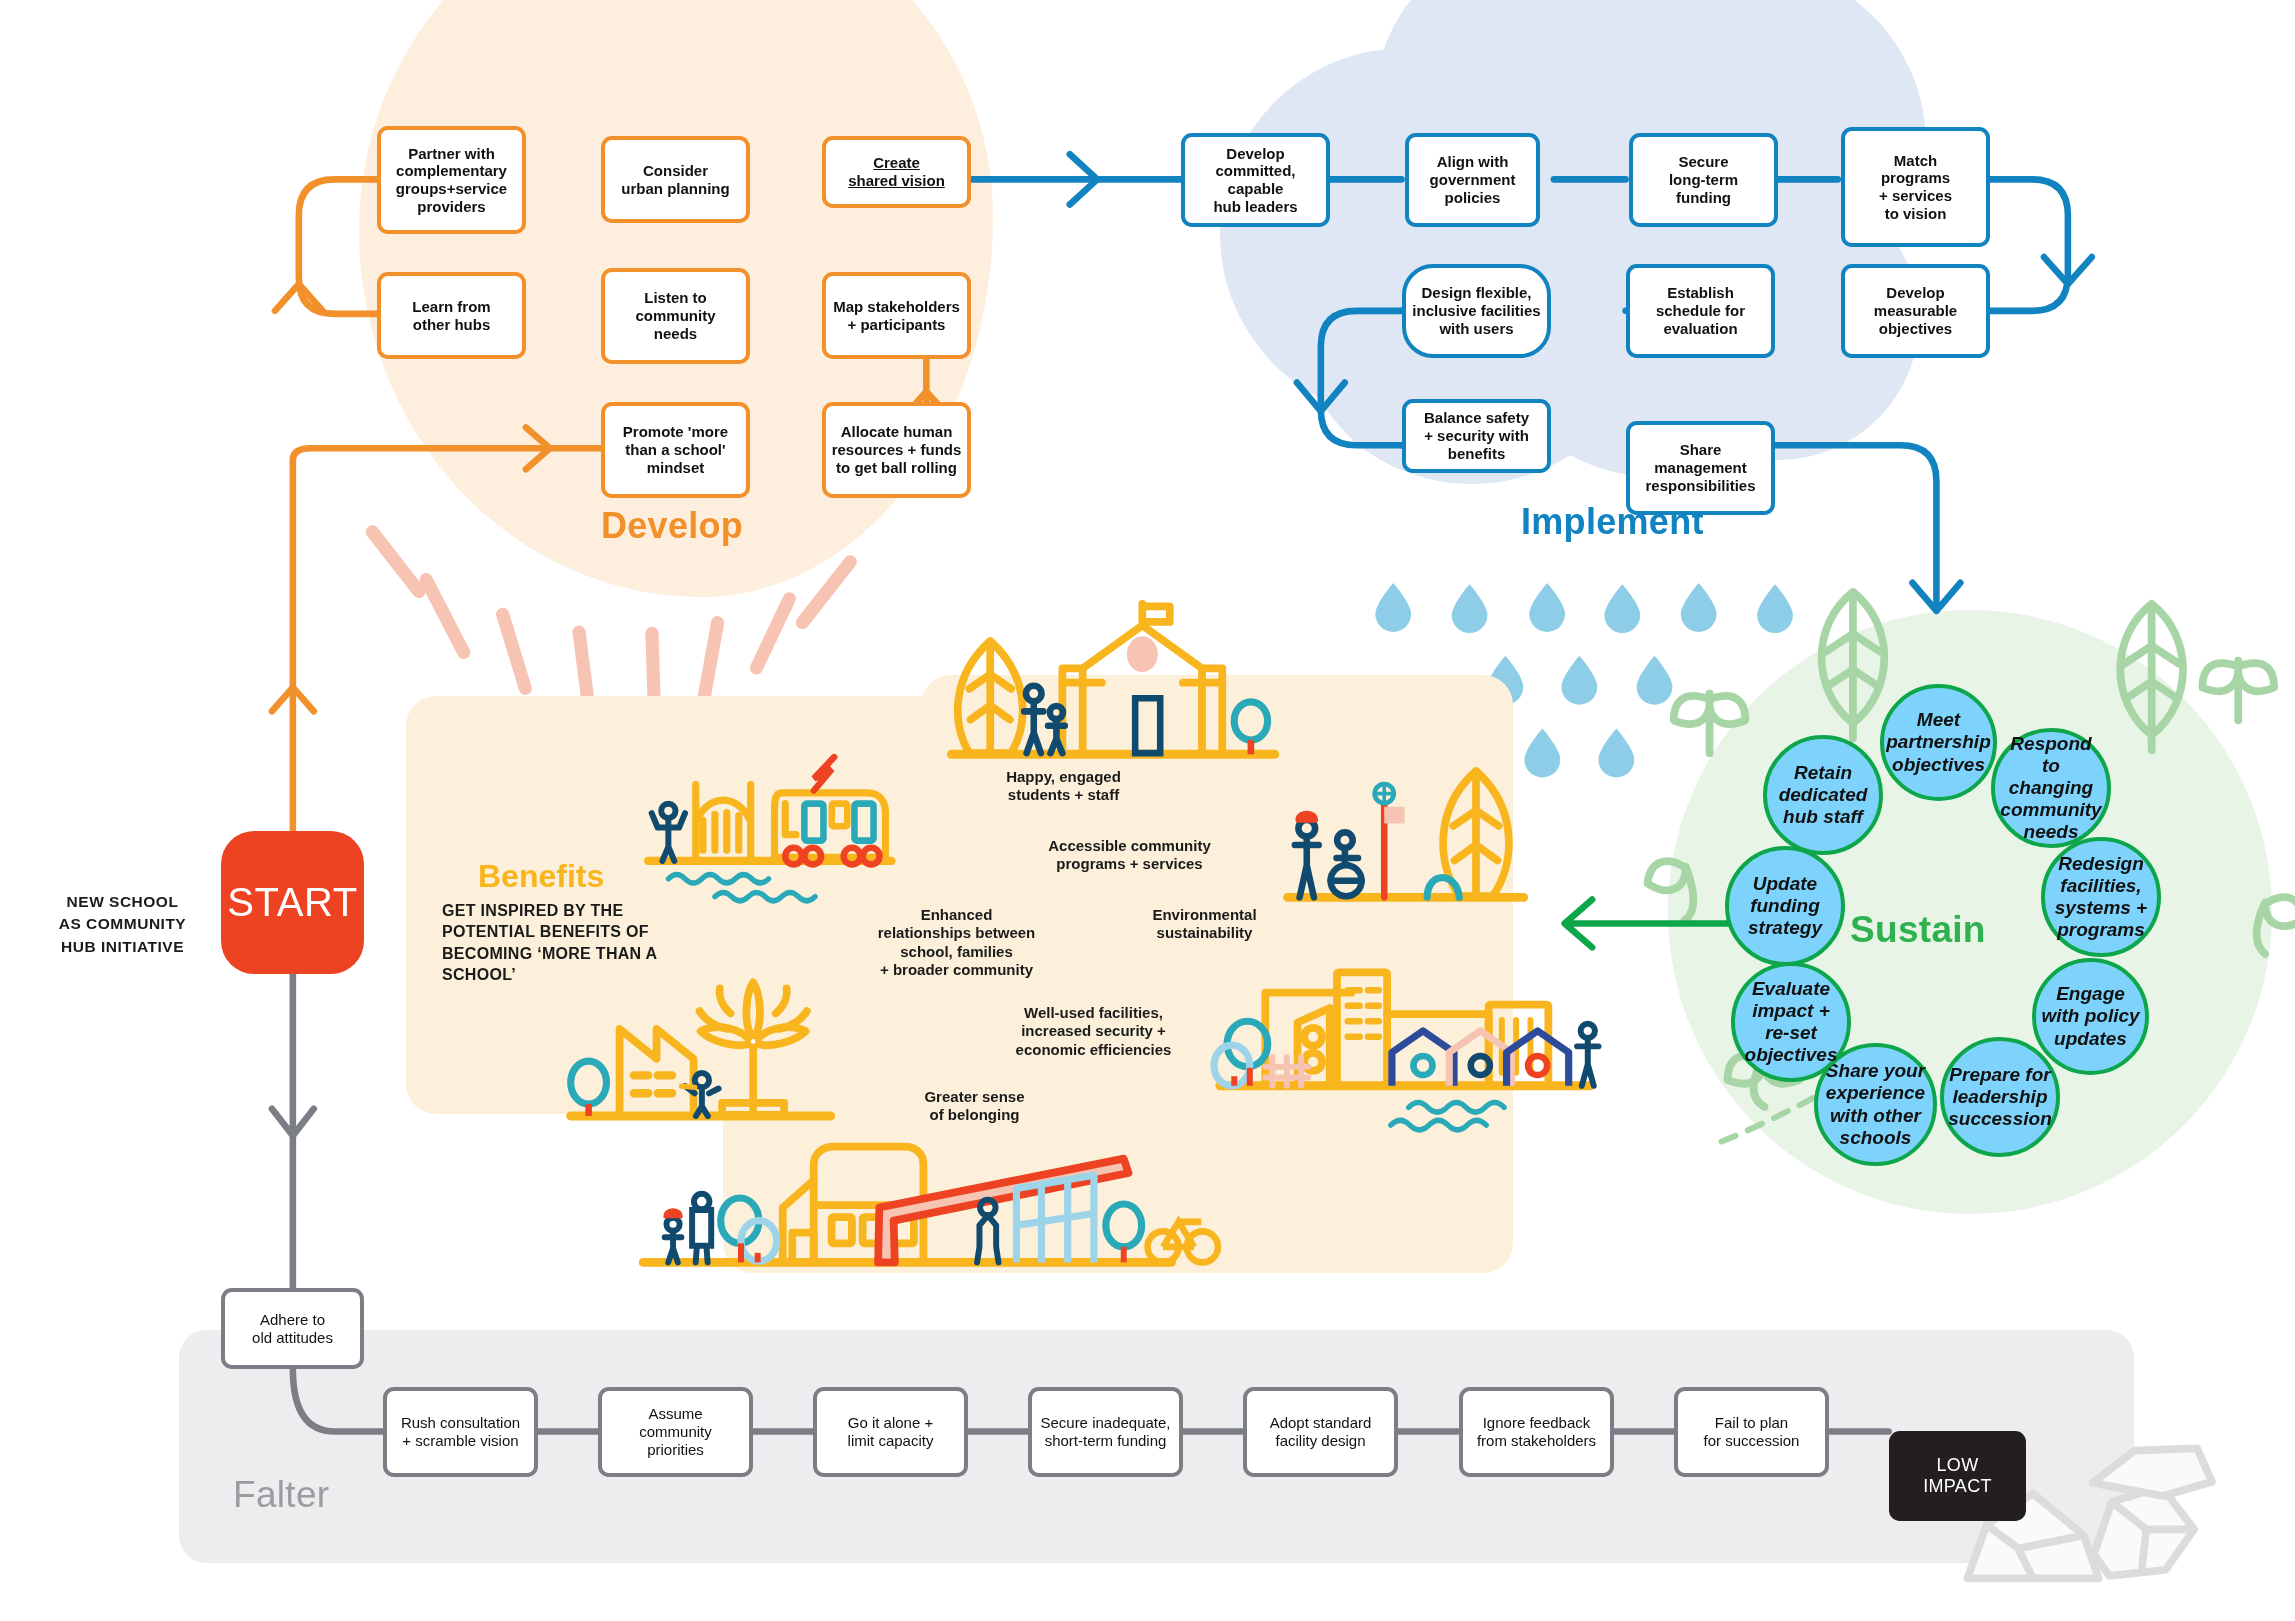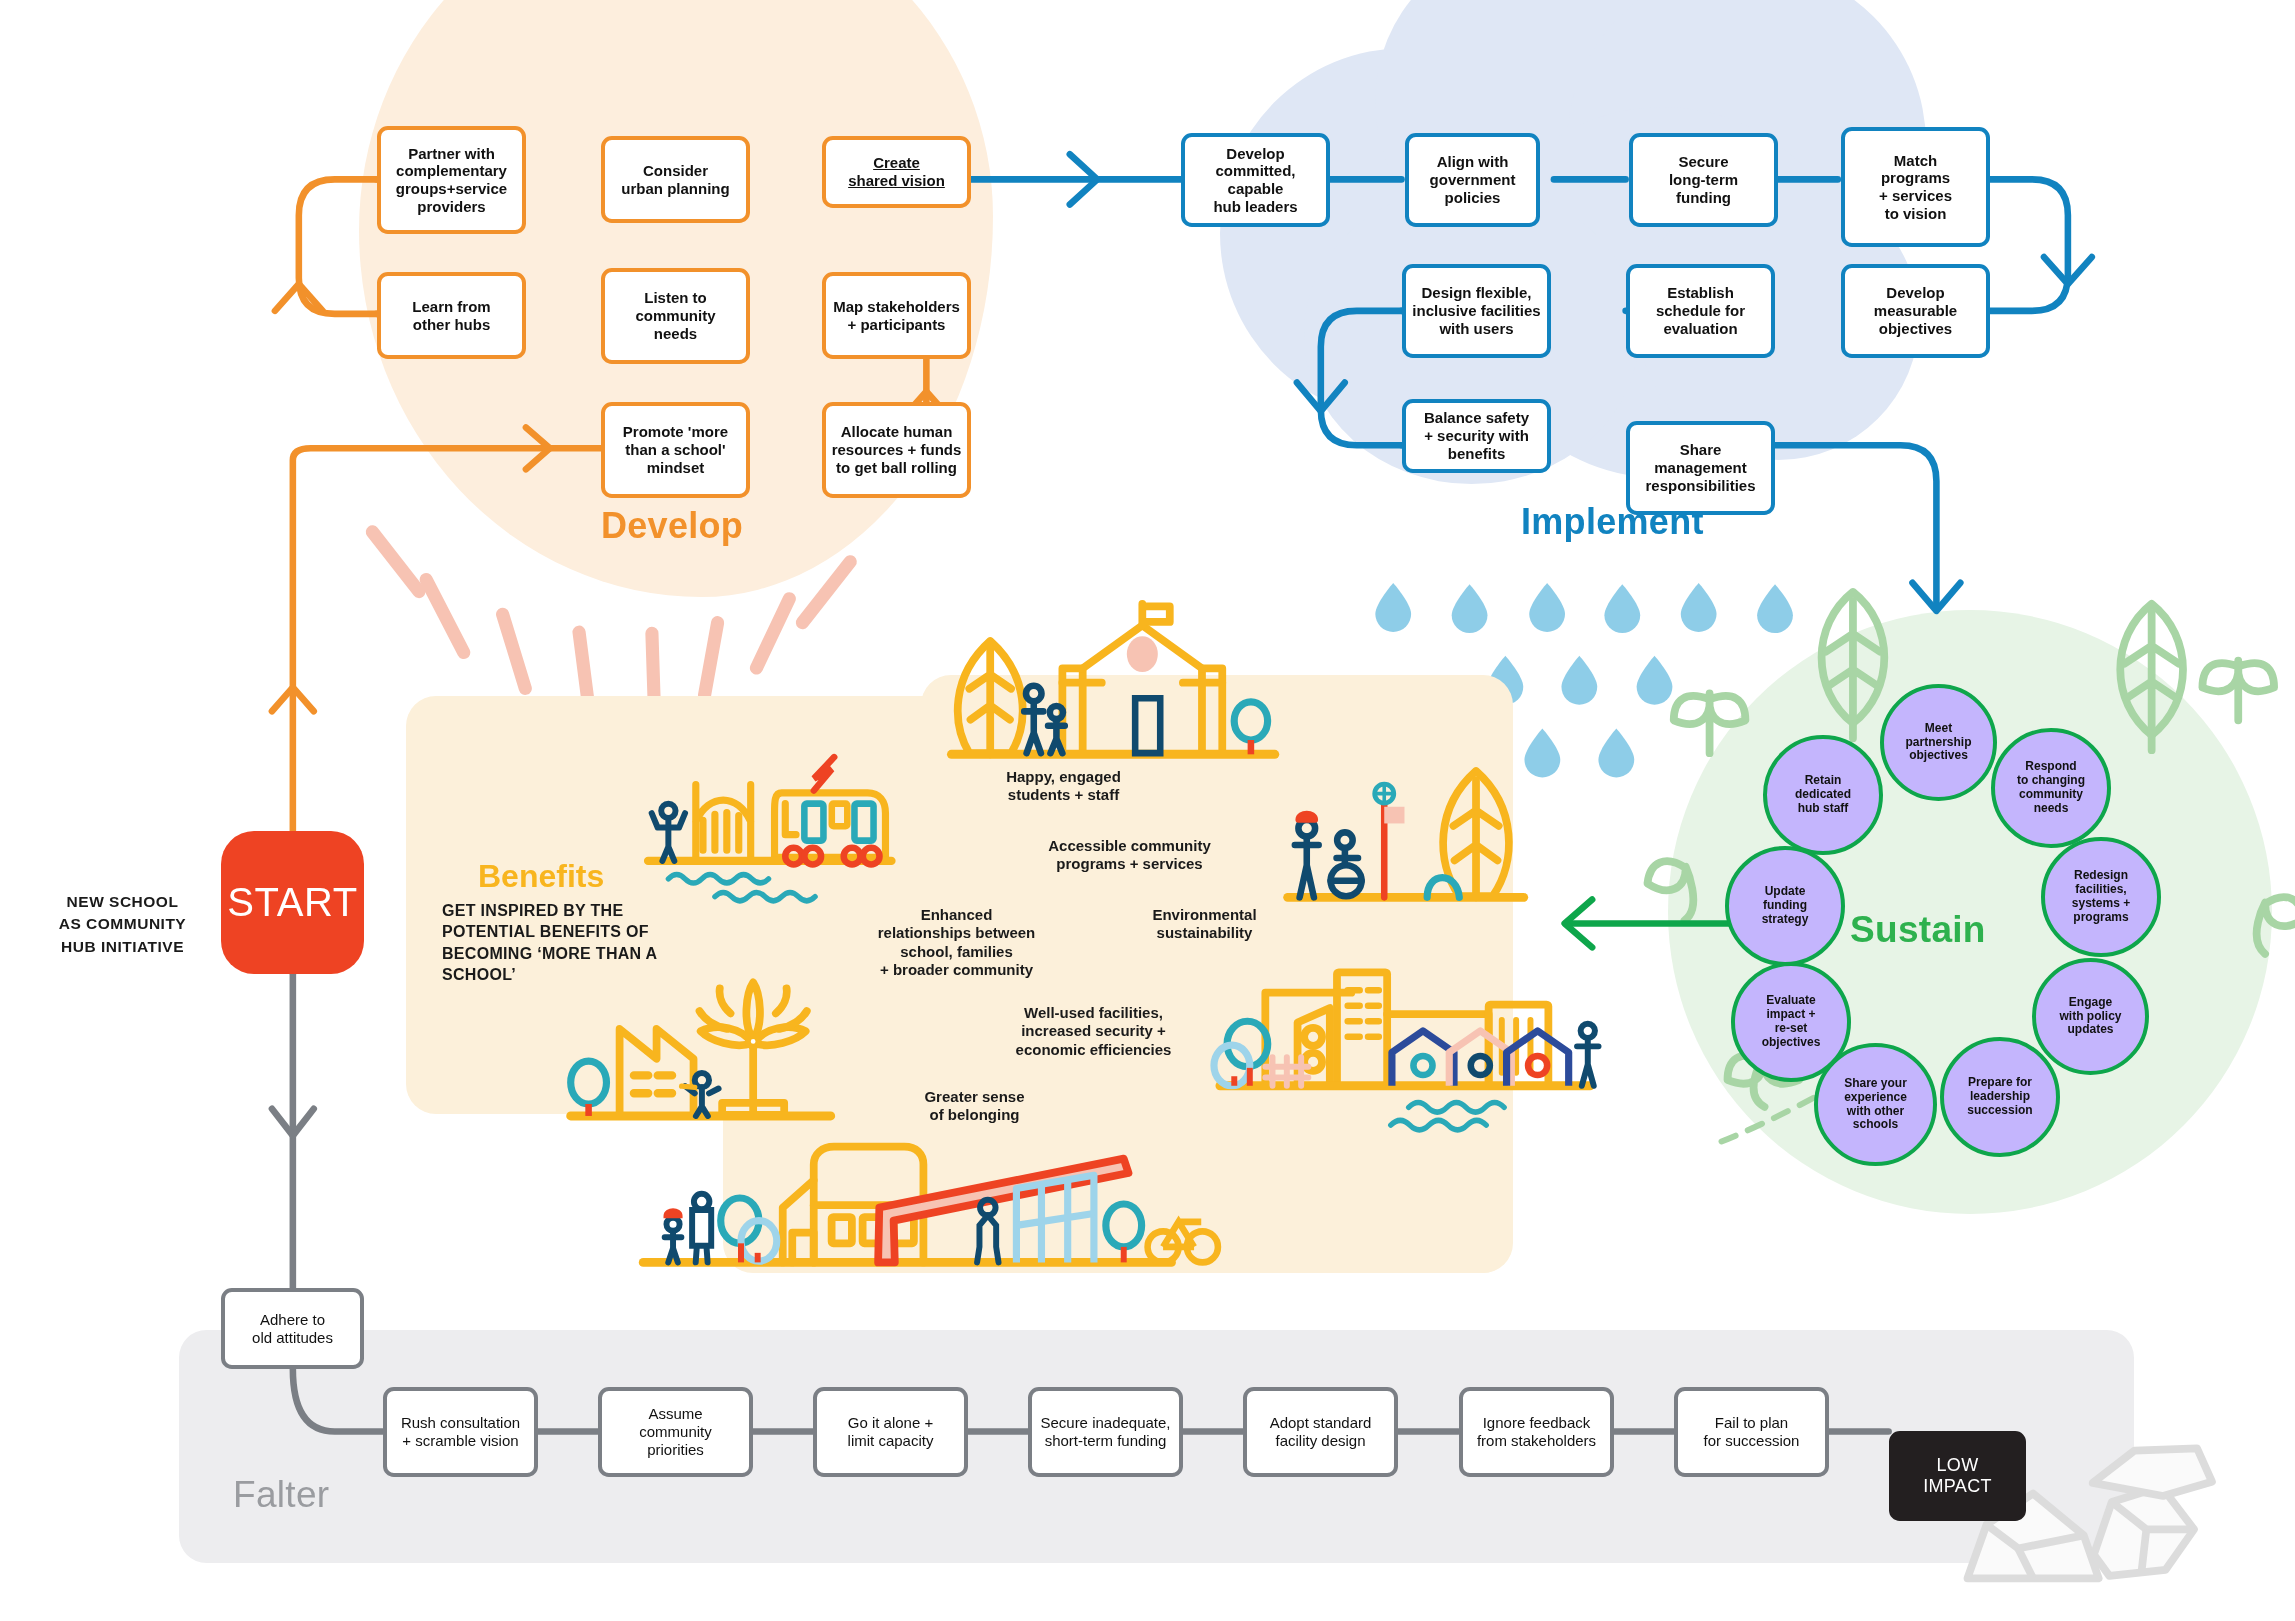--- a/index.html
+++ b/index.html
@@ -18,23 +18,23 @@
   #benefits-panel-c{left:723px;top:1034px;width:789px;height:239px;background:#fcf0da;border-radius:30px;}
 
   
   .node{position:absolute;background:#fff;border-radius:10.8px;display:flex;align-items:center;justify-content:center;
         text-align:center;font-size:15px;line-height:1.18;font-weight:bold;color:#111;padding:2.4px 4.8px;box-sizing:border-box;}
   .node.dev{border:4.2px solid #f2912b;}
   .node.imp{border:4.2px solid #1183c0;}
   .node.flt{border:4.2px solid #7b7f85;font-weight:normal;font-size:15px;}
   .node.flt.dark{background:#231f20;border-color:#231f20;color:#fff;font-size:18px;font-weight:normal;letter-spacing:0.3px;margin-top:44px;}
 
-  .circ{position:absolute;background:#c4b5fd;border:4.2px solid #0ea64b;border-radius:50%;display:flex;align-items:center;
-        justify-content:center;text-align:center;font-size:12px;line-height:1.16;font-weight:bold;color:#111;
-        padding:3.6px;box-sizing:border-box;}
+  .circ{position:absolute;background:#7dd3fc;border:4.2px solid #0ea64b;border-radius:50%;display:flex;align-items:center;
+        justify-content:center;text-align:center;font-size:19px;line-height:1.16;font-weight:bold;color:#111;
+        padding:3.6px;box-sizing:border-box;font-style:italic;}
 
   #start-box{left:221px;top:831px;width:143px;height:143px;background:#ee4323;border-radius:33px;
              display:flex;align-items:center;justify-content:center;color:#ffffff;font-size:40px;letter-spacing:0.6px;}
 
   
   .stage-title{position:absolute;font-size:36px;font-weight:bold;letter-spacing:0.3px;}
   #t-develop{left:601px;top:505px;color:#f2912b;}
   #t-implement{left:1521px;top:501px;color:#1183c0;}
   #t-sustain{left:1850px;top:909px;color:#2eb14e;font-size:37px;}
   #t-falter{left:233px;top:1474px;color:#9a9ca0;font-size:37px;font-weight:normal;}
@@ -414,21 +414,21 @@
   <div class="node dev ml" style="left:822px;top:272px;width:149px;height:87px;">Map stakeholders<br>+ participants</div>
 
   <div class="node dev ml" style="left:601px;top:402px;width:149px;height:96px;">Promote 'more<br>than a school'<br>mindset</div>
   <div class="node dev ml" style="left:822px;top:402px;width:149px;height:96px;">Allocate human<br>resources + funds<br>to get ball rolling</div>
 
   <div class="node imp ml" style="left:1181px;top:133px;width:149px;height:94px;">Develop<br>committed, capable<br>hub leaders</div>
   <div class="node imp ml" style="left:1405px;top:133px;width:135px;height:94px;">Align with<br>government<br>policies</div>
   <div class="node imp ml" style="left:1629px;top:133px;width:149px;height:94px;">Secure<br>long-term<br>funding</div>
   <div class="node imp ml" style="left:1841px;top:127px;width:149px;height:120px;">Match<br>programs<br>+ services<br>to vision</div>
 
-  <div class="node imp ml" style="left:1402px;top:264px;width:149px;height:94px;">Design flexible,<br>inclusive facilities<br>with users</div>
+  <div class="node imp ml" style="left:1402px;top:264px;width:149px;height:94px;border-radius:31px;">Design flexible,<br>inclusive facilities<br>with users</div>
   <div class="node imp ml" style="left:1626px;top:264px;width:149px;height:94px;">Establish<br>schedule for<br>evaluation</div>
   <div class="node imp ml" style="left:1841px;top:264px;width:149px;height:94px;">Develop<br>measurable<br>objectives</div>
 
   <div class="node imp ml" style="left:1402px;top:399px;width:149px;height:74px;">Balance safety<br>+ security with<br>benefits</div>
   <div class="node imp ml" style="left:1626px;top:421px;width:149px;height:94px;">Share<br>management<br>responsibilities</div>
 
   <div class="circ ml" style="left:1880px;top:684px;width:117px;height:117px;">Meet<br>partnership<br>objectives</div>
   <div class="circ ml" style="left:1991px;top:728px;width:120px;height:120px;">Respond<br>to changing<br>community<br>needs</div>
   <div class="circ ml" style="left:2041px;top:837px;width:120px;height:120px;">Redesign<br>facilities,<br>systems +<br>programs</div>
   <div class="circ ml" style="left:2032px;top:958px;width:117px;height:117px;">Engage<br>with policy<br>updates</div>

